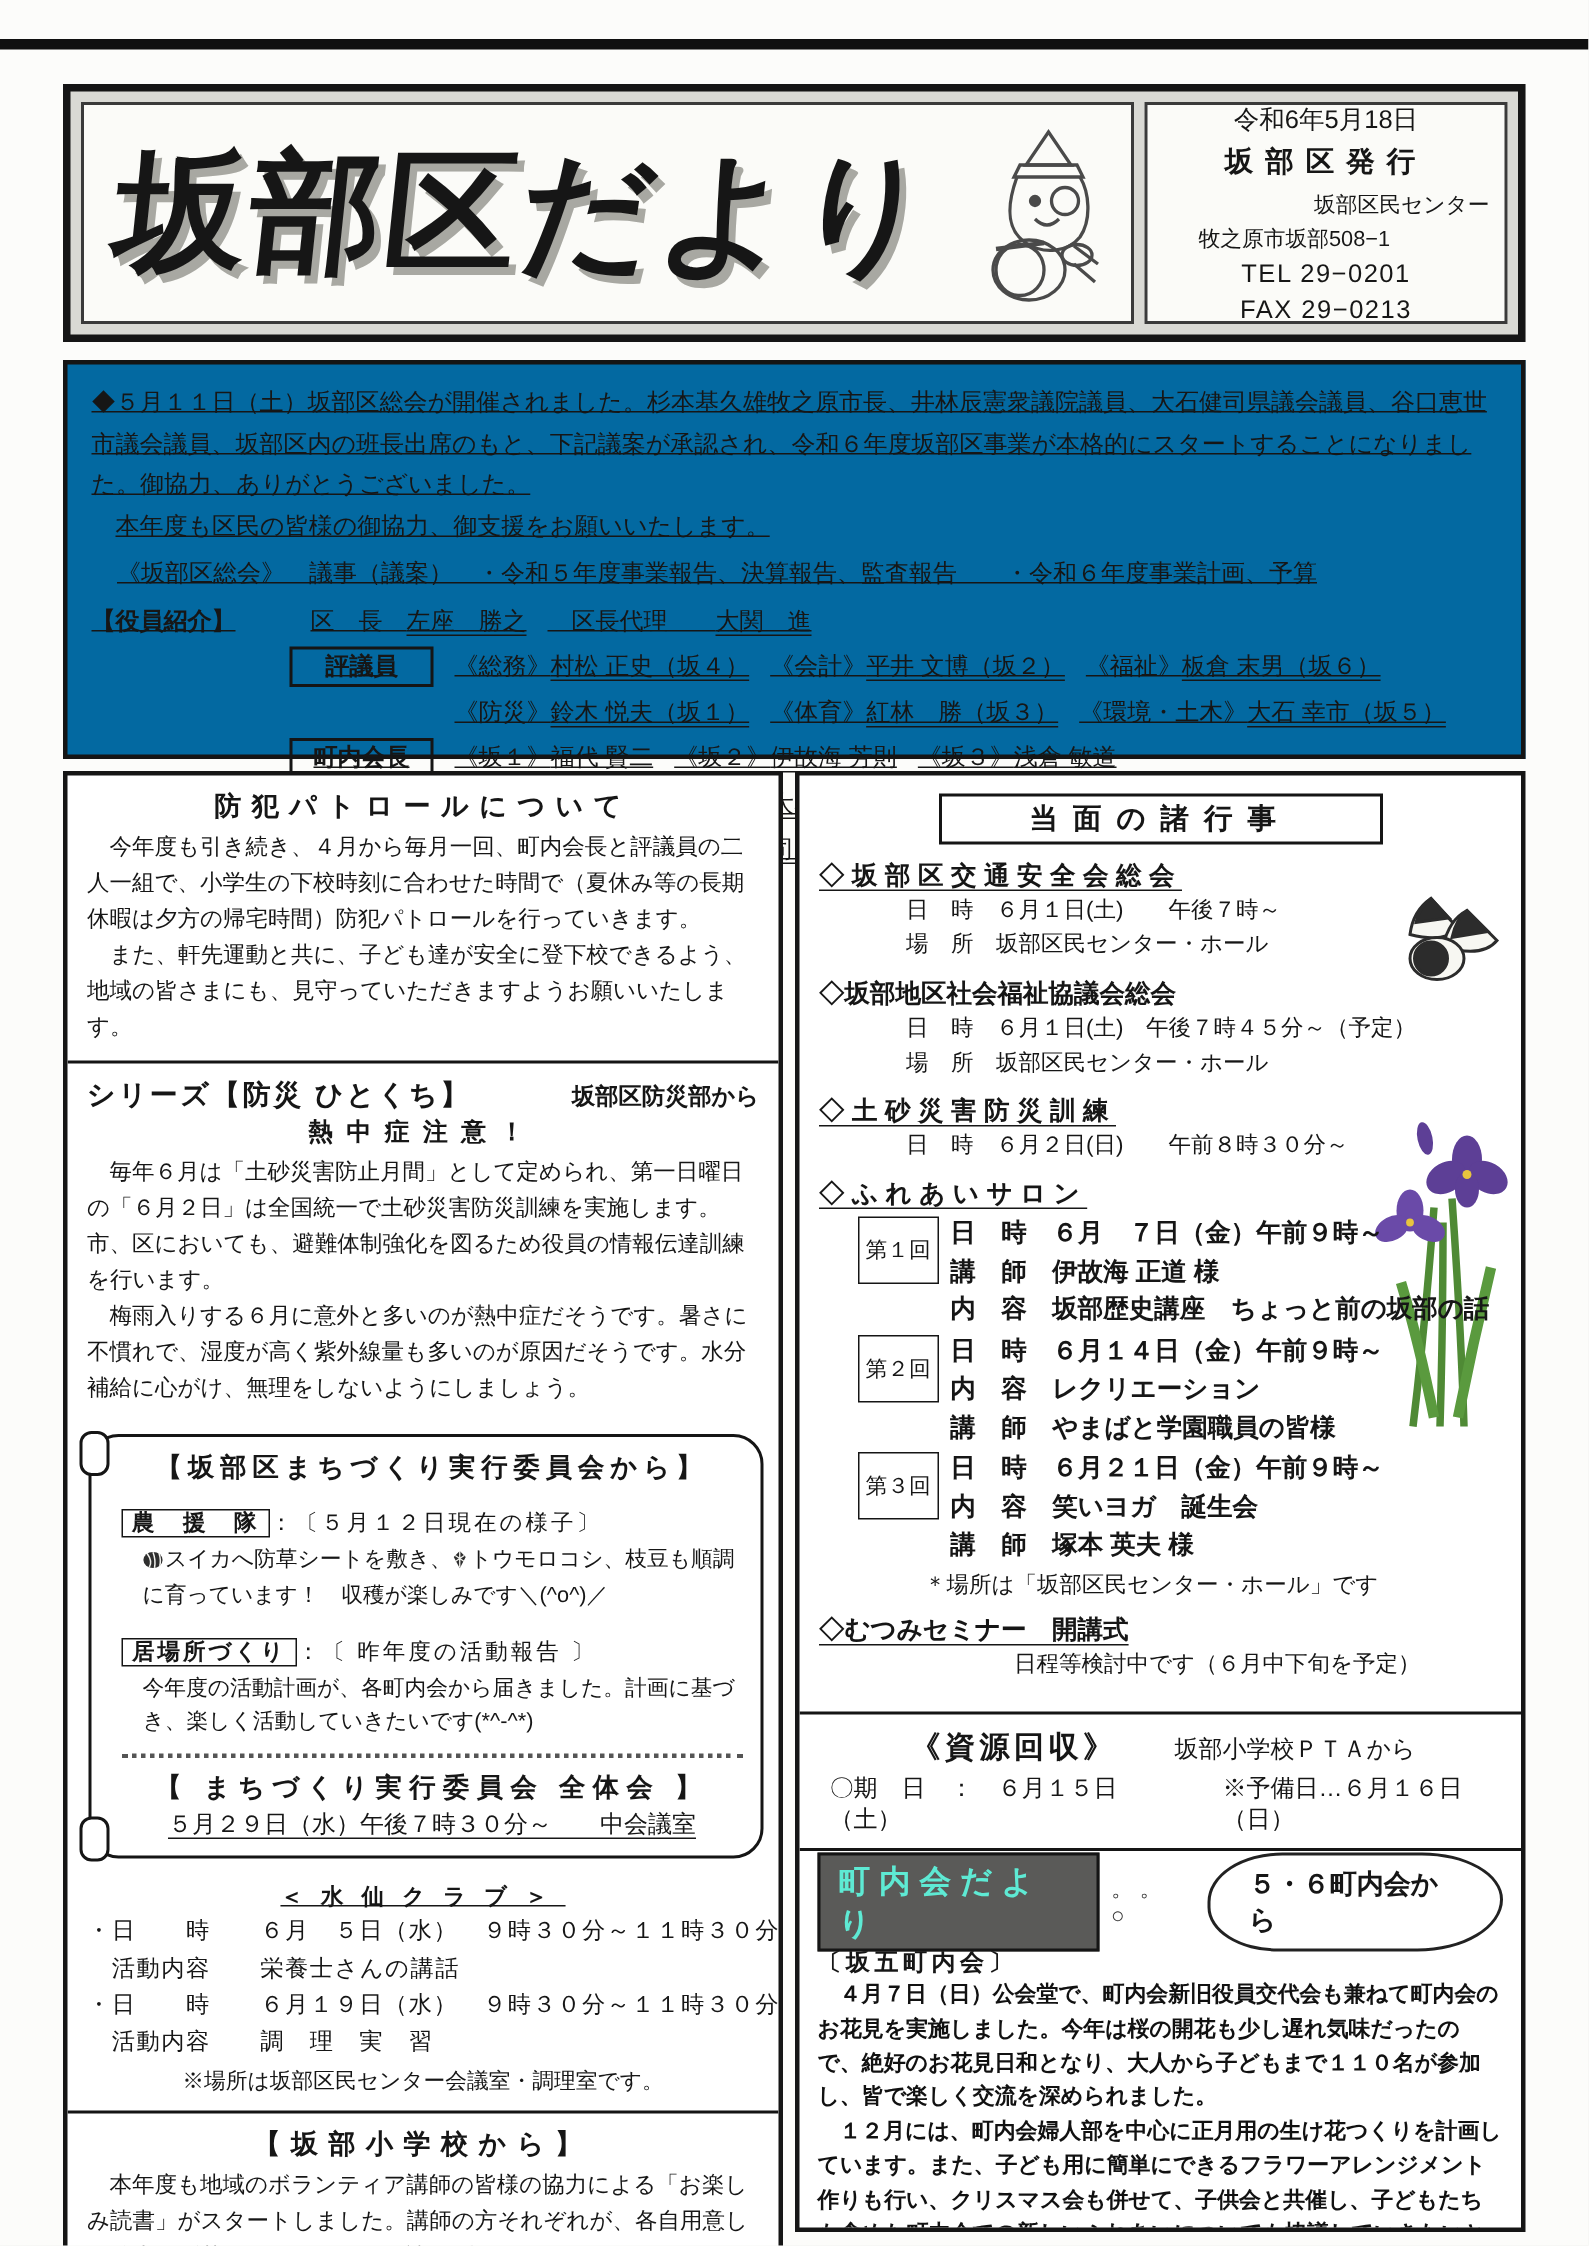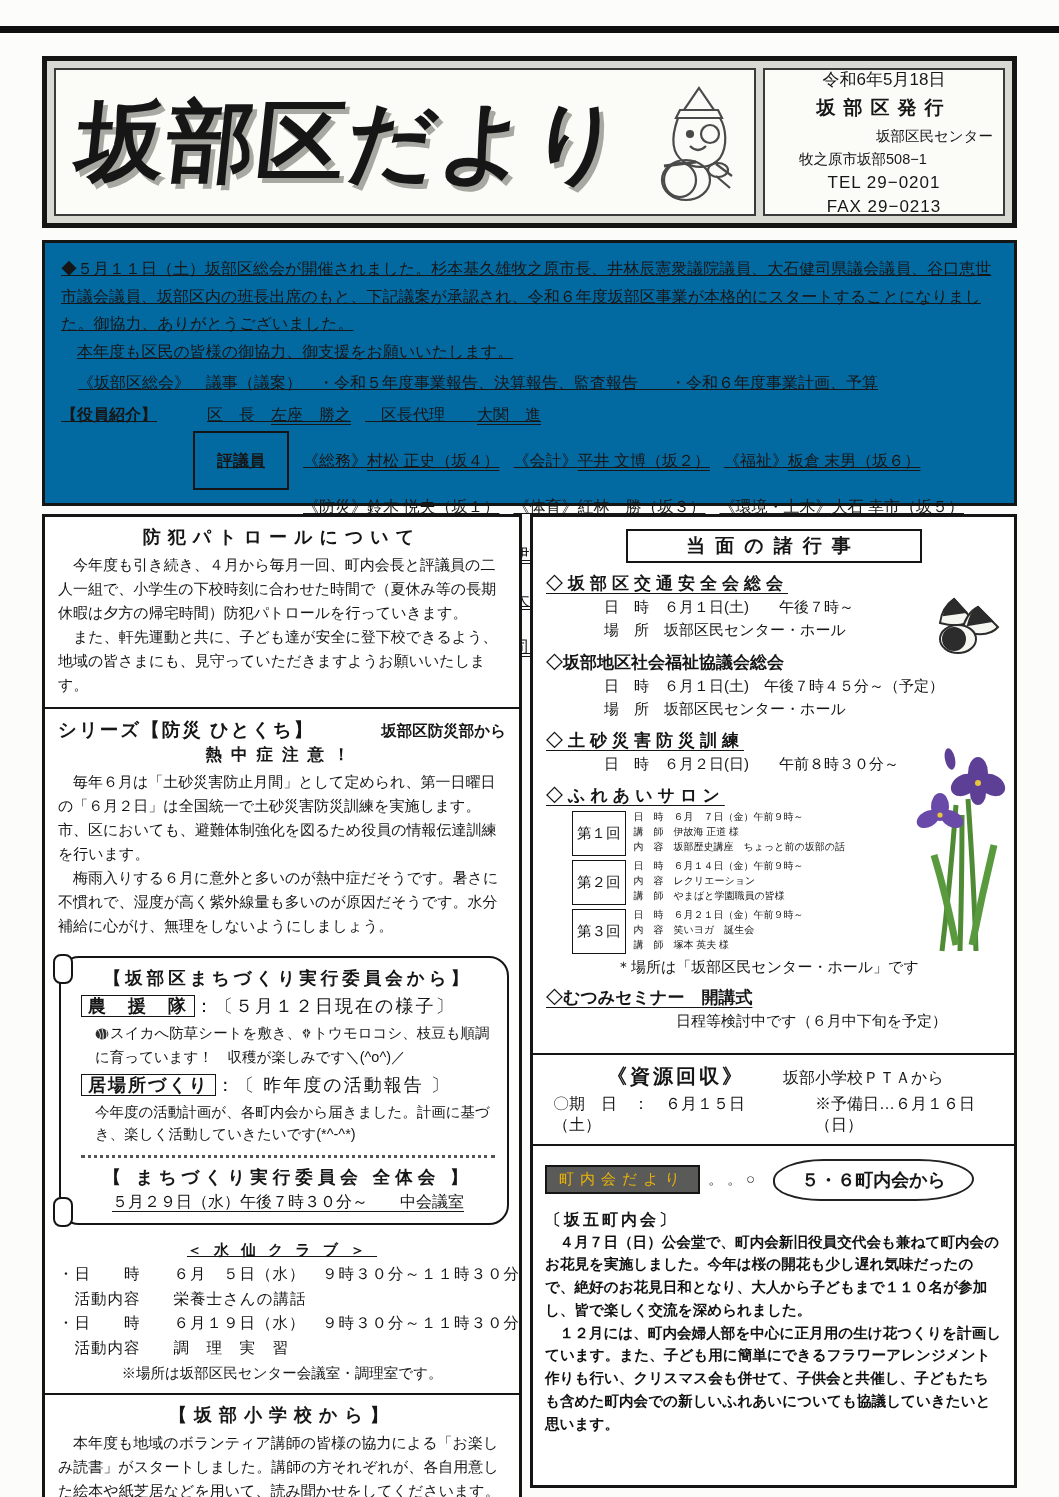--- a/index.html
+++ b/index.html
@@ -20,21 +20,21 @@
   .hi-tel, .hi-fax { font-size:17px; letter-spacing:1px; }
 
   
   .intro-box { position:absolute; top:240px; left:42px; width:975px; height:266px; border:3px solid #151515; background:#0369a1; padding:12px 16px 8px 16px; font-size:16px; line-height:1.72;text-decoration:underline; }
   .intro-p2 { padding-left:16px; }
   .intro-agenda { padding-left:4px; margin-top:4px;margin-left:13px; }
   .off-block { margin-top:4px; }
   .off-row { display:flex; align-items:baseline; margin-top:3px; }
   .off-row .sec-label { font-weight:bold; width:132px; flex:none; }
   .off-lead { width:96px; flex:none; margin-left:132px; text-align:center; }
-  .off-lead.boxed { border:2px solid #151515; padding:16px 4px; font-weight:bold; text-align:center; line-height:1.45; }
+  .off-lead.boxed { border:2px solid #151515; padding:0 4px; font-weight:bold; text-align:center; line-height:1.45; }
   .off-lead.blank { border:none; }
   .off-entries { display:flex; flex-wrap:wrap; }
   .off-entry { margin-left:14px; white-space:nowrap; }
   .u { text-decoration:underline; text-underline-offset:4px; }
 
   
   .col { position:absolute; top:514px; border:3px solid #151515; background:#fff; overflow:hidden; }
   .col-left { left:42px; width:480px; height:1230px; }
   .col-right { left:530px; width:487px; height:974px; }
   .sep { border:none; border-top:2.5px solid #151515; margin:0; }
@@ -45,58 +45,58 @@
   .bousai-head { display:flex; justify-content:space-between; align-items:baseline; }
   .bousai-head .bt { font-size:18.5px; font-weight:bold; letter-spacing:2px; }
   .bousai-head .bfrom { font-size:15.5px; font-weight:bold; }
   .bousai-sub { text-align:center; font-size:16.5px; font-weight:bold; letter-spacing:9px; margin:2px 0 4px 0; }
 
   
   .scroll-box { margin:8px 10px 8px 14px; border:2.5px solid #151515; border-radius:20px; position:relative; padding:8px 12px 10px 20px; }
   .scroll-box::before, .scroll-box::after { content:""; position:absolute; left:-8px; width:16px; height:26px; border:2.5px solid #151515; border-radius:8px; background:#fff; }
   .scroll-box::before { top:-4px; } .scroll-box::after { bottom:-4px; }
   .mz-title { text-align:center; font-size:17.5px; font-weight:bold; letter-spacing:4px; }
-  .mz-row { margin-top:4px; font-size:18px; }
+  .mz-row { margin-top:16px; font-size:15px; }
   .mz-label { border:1.8px solid #151515; padding:0 6px; font-weight:bold; letter-spacing:2px; }
   .mz-note { letter-spacing:2px; }
   .mz-body { font-size:14.5px; line-height:1.55; padding-left:14px; margin-top:4px; }
   .mini-ic { display:inline-block; vertical-align:-2px; margin-right:1px; }
   .dotted { border:none; border-top:3px dotted #555; margin:9px 0 7px 0; }
   .mz-meet-title { text-align:center; font-size:17.5px; font-weight:bold; letter-spacing:5px; }
   .mz-meet-info { text-align:center; font-size:16px; margin-top:3px; }
 
   .suisen-title { text-align:center; font-size:15px; font-weight:bold; letter-spacing:12px; margin-bottom:2px;text-decoration:underline; }
   .suisen-line { font-size:15.5px; line-height:1.6; letter-spacing:1px; white-space:pre; }
   .suisen-note { text-align:center; font-size:14.5px; margin-top:3px; }
 
   
   .events-title-box { width:296px; margin:4px auto 6px auto; border:2.5px solid #151515; text-align:center; font-size:19px; font-weight:bold; letter-spacing:10px; padding:2px 0; font-family:"Liberation Serif", serif; }
   .ev { margin-top:9px; position:relative; }
   .ev-title { font-size:17px; font-weight:bold; font-family:"Liberation Serif", serif; }
   .ev-title.sp { letter-spacing:5px; }
   .ev-line { font-size:15px; line-height:1.55; padding-left:58px; white-space:pre; }
   .salon-round { display:flex; margin-top:2px; }
   .salon-no { flex:none; border:1.6px solid #151515; align-self:flex-start; font-size:14.5px; padding:12px 4px; margin:2px 8px 0 26px; }
-  .salon-lines { font-size:10px; line-height:1.5; white-space:pre; }
+  .salon-lines { font-size:17px; line-height:1.5; white-space:pre;font-weight:bold; }
   .salon-note { font-size:15px; padding-left:70px; margin-top:4px; }
   .ev-line.center { padding-left:130px; }
   .onigiri-pos { position:absolute; right:8px; top:76px; }
   .iris-pos { position:absolute; right:6px; top:228px; }
 
   .recycle { border-top:2.5px solid #151515; border-bottom:2.5px solid #151515; margin-top:10px; padding:8px 10px; }
   .rec-row { display:flex; align-items:baseline; }
   .rec-title { font-size:20px; font-weight:bold; letter-spacing:3px; margin-left:64px; }
   .rec-from { font-size:16px; margin-left:38px; }
   .rec-row2 { display:flex; font-size:16px; margin-top:4px; }
   .rec-date { margin-left:10px; }
   .rec-backup { margin-left:44px; }
 
   .chо̄nai { padding:8px 12px 8px 12px; }
   .chn-headrow { display:flex; align-items:center; position:relative; height:52px; }
-  .chn-head { background:#5a5a58; color:#eab308; border:2px solid #151515; font-size:15px; font-weight:normal; letter-spacing:6px; padding:3px 12px; }
+  .chn-head { background:#5a5a58; color:#5eead4; border:2px solid #151515; font-size:21px; font-weight:bold; letter-spacing:6px; padding:3px 12px; }
   .chn-dots { font-size:15px; letter-spacing:4px; margin-left:8px; color:#333; }
   .chn-bubble { margin-left:14px; border:2.5px solid #222; border-radius:48% 52% 55% 45% / 95% 90% 100% 85%; padding:7px 26px; font-size:18px; font-weight:bold; background:#fff; }
   .chn-sub { font-size:16px; font-weight:bold; letter-spacing:3px; margin-top:4px; }
   .chn-p { font-size:14.6px; font-weight:bold; line-height:1.56; text-indent:1em; color:#111; }
 </style>
 </head>
 <body>
 
 <div class="page">
   <div class="topbar"></div>

